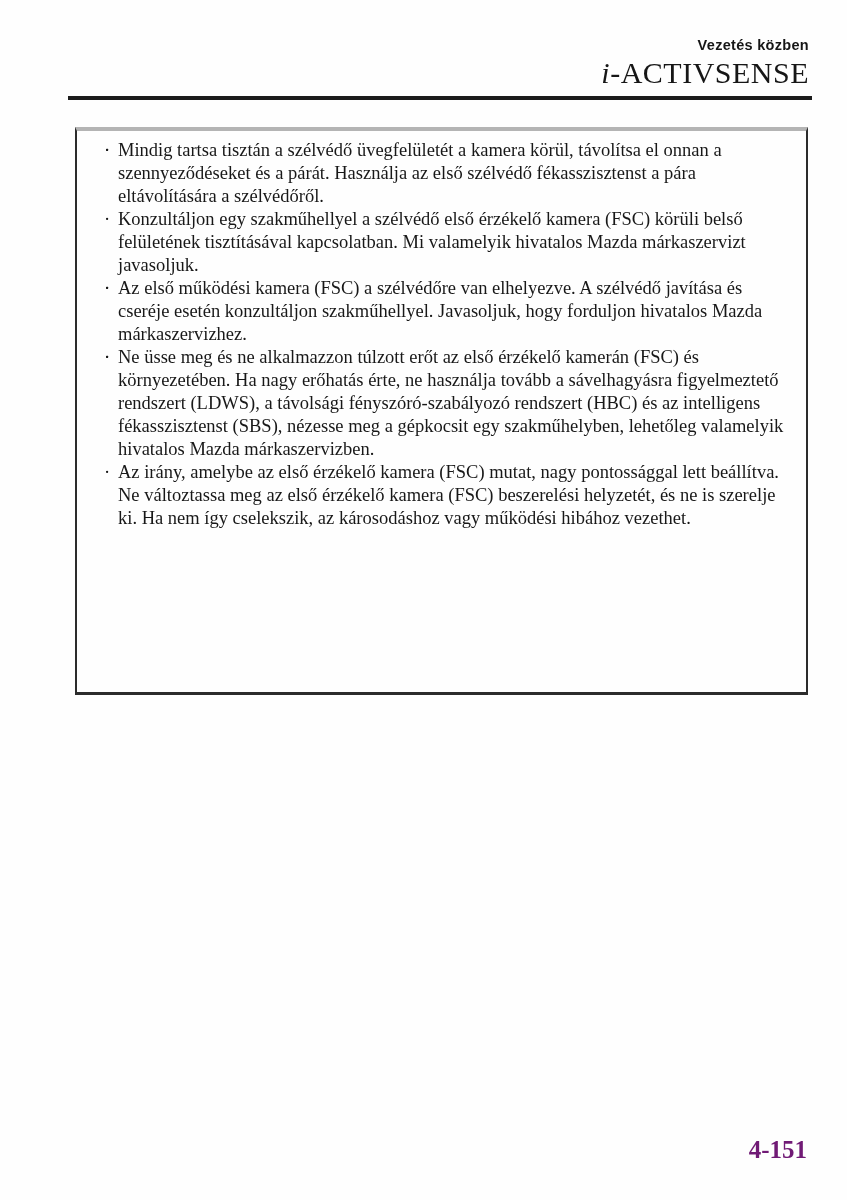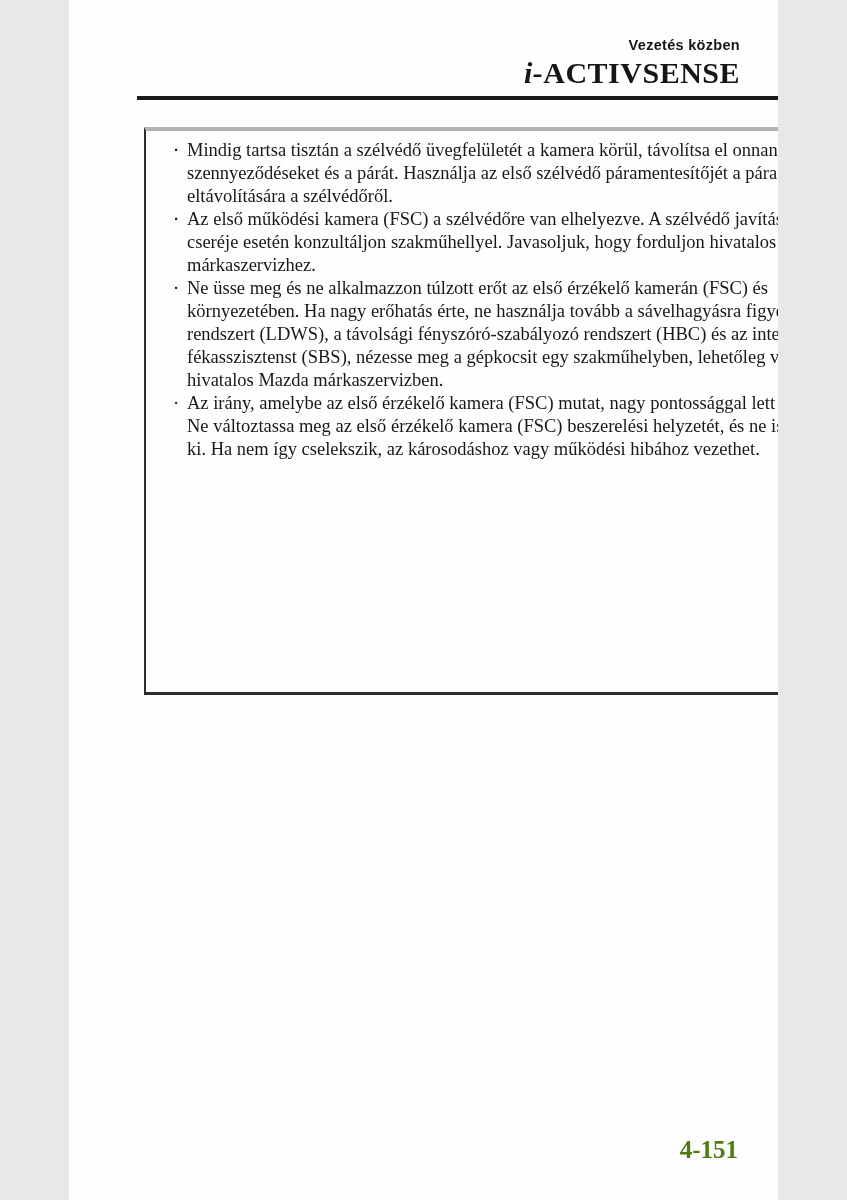--- a/index.html
+++ b/index.html
@@ -2,21 +2,21 @@
 <html lang="hu"><head>
 <meta charset="utf-8">
 <style>
   html, body {
     margin: 0;
     padding: 0;
     background: #e8e8e8;
   }
   .page {
     position: relative;
-    width: 709px;
+    width: 847px;
     height: 1200px;
     background: #fefefe;
     overflow: hidden;
     margin: 0 auto;
   }
   .page-header {
     position: absolute;
     top: 36px;
     right: 38px;
     text-align: right;
@@ -25,21 +25,21 @@
   .section-label {
     font-family: "Liberation Sans", sans-serif;
     font-weight: 700;
     font-size: 14.5px;
     letter-spacing: 0.3px;
     line-height: 18px;
   }
   .page-title {
     margin: 3px 0 0 0;
     font-family: "Liberation Serif", serif;
-    font-weight: 700;
+    font-weight: 400;
     font-size: 30px;
     line-height: 32px;
     letter-spacing: 0.5px;
   }
   .page-title .title-prefix {
     font-style: italic;
   }
   .header-rule {
     position: absolute;
     left: 68px;
@@ -81,21 +81,21 @@
     top: 0;
     font-weight: 400;
   }
   .page-number {
     position: absolute;
     right: 40px;
     top: 1136px;
     font-family: "Liberation Serif", serif;
     font-weight: 700;
     font-size: 25px;
-    color: #4d7c0f;
+    color: #701a75;
   }
 </style>
 </head>
 <body>
 
 <div class="page">
 
   <header class="page-header">
     <div class="section-label">Vezetés közben</div>
     <h1 class="page-title"><span class="title-prefix">i-</span><span>ACTIVSENSE</span></h1>
@@ -103,24 +103,25 @@
 
   <div class="header-rule"></div>
 
   <section class="note-box">
     <ul class="bullet-list">
       <li>
         <span class="bullet-marker">·</span>
       </li>
       <li>
         <span class="bullet-marker">·</span>
-        <span>Mindig tartsa tisztán a szélvédő üvegfelületét a kamera körül, távolítsa el onnan a szennyeződéseket és a párát. Használja az első szélvédő páramentesítőjét a pára eltávolítására a szélvédőről.</span>
+        <span>Mindig tartsa tisztán a szélvédő üvegfelületét a kamera körül, távolítsa el onnan a szennyeződéseket és a párát. Használja az első szélvédő fékasszisztenst a pára eltávolítására a szélvédőről.</span>
       </li>
       <li>
         <span class="bullet-marker">·</span>
+        <span>Konzultáljon egy szakműhellyel a szélvédő első érzékelő kamera (FSC) körüli belső felületének tisztításával kapcsolatban. Mi valamelyik hivatalos Mazda márkaszervizt javasoljuk.</span>
       </li>
       <li>
         <span class="bullet-marker">·</span>
       </li>
       <li>
         <span class="bullet-marker">·</span>
         <span>Az első működési kamera (FSC) a szélvédőre van elhelyezve. A szélvédő javítása és cseréje esetén konzultáljon szakműhellyel. Javasoljuk, hogy forduljon hivatalos Mazda márkaszervizhez.</span>
       </li>
       <li>
         <span class="bullet-marker">·</span>

